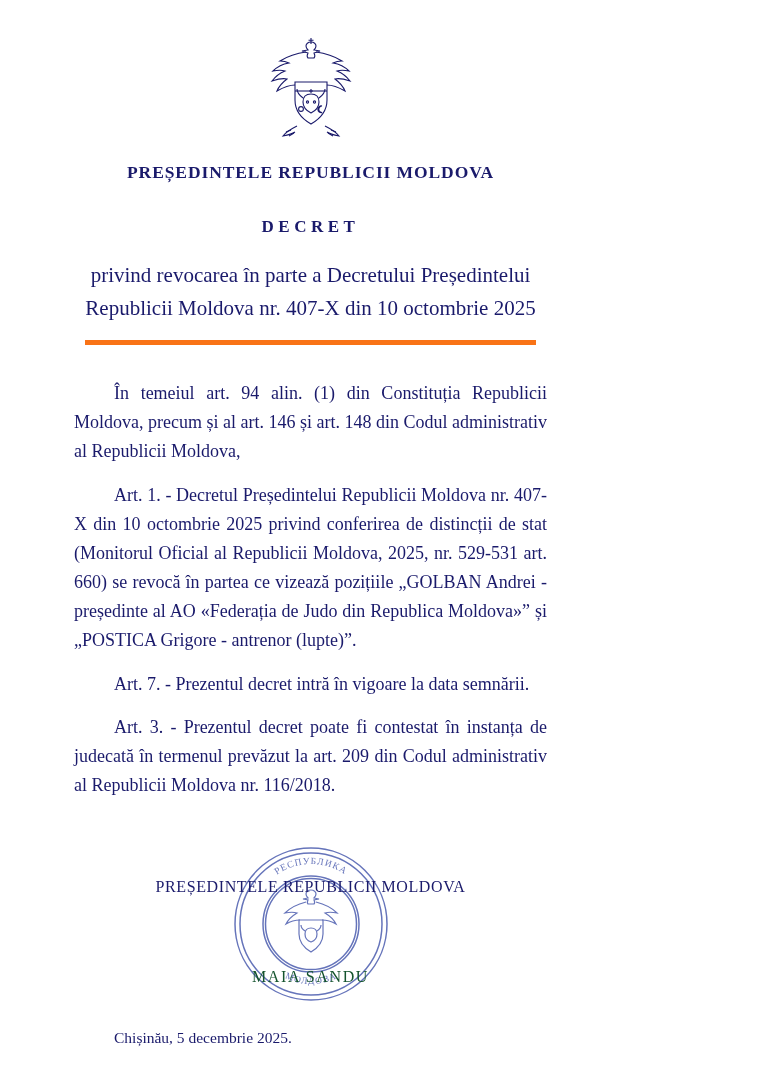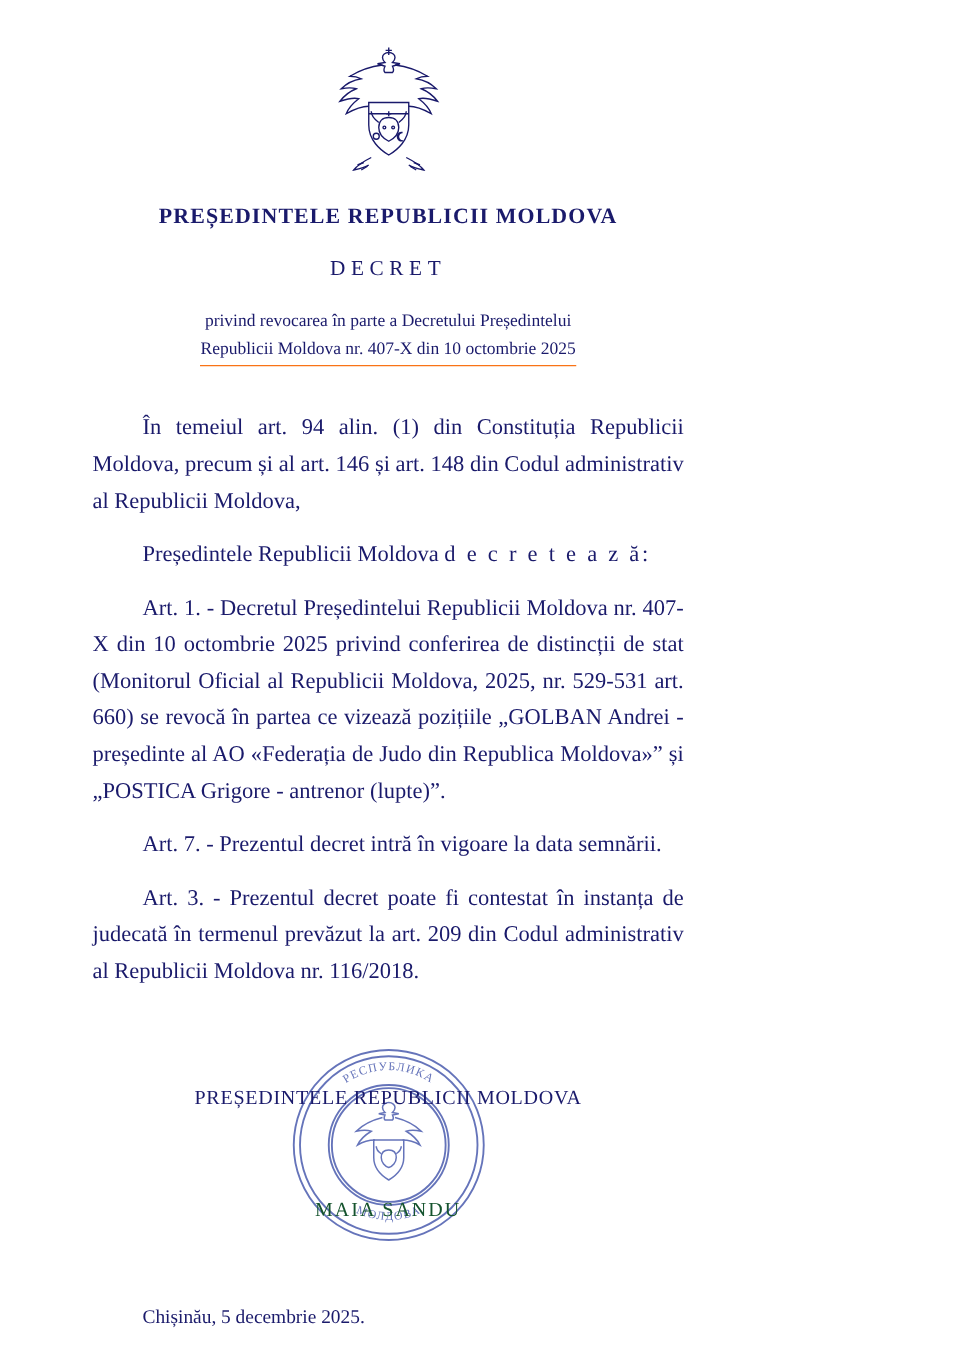--- a/index.html
+++ b/index.html
@@ -37,36 +37,36 @@
     text-align: center;
     font-size: 17.5px;
     font-weight: bold;
     letter-spacing: 0.9px;
     margin-top: 22px;
     color: #1a1a6b;
   }
   .decret {
     text-align: center;
     font-size: 17px;
-    font-weight: normal;
+    font-weight: bold;
     letter-spacing: 4.5px;
-    margin-top: 22px;
+    margin-top: 34px;
     color: #1a1a6b;
   }
   .subtitle {
     text-align: center;
-    font-size: 14px;
+    font-size: 21px;
     line-height: 1.55;
     margin-top: 22px;
     color: #1a1a6b;
   }
   .subtitle .underlined {
     display: inline-block;
-    border-bottom: 1px solid #f97316;
-    padding-bottom: 2px;
+    border-bottom: 5px solid #f97316;
+    padding-bottom: 16px;
   }
   
   .body {
     margin-top: 34px;
     font-size: 18px;
     line-height: 1.62;
     text-align: justify;
     text-justify: inter-word;
   }
   .para {
@@ -107,21 +107,21 @@
     transform: translateX(-50%);
     width: 160px;
     height: 160px;
     z-index: 1;
     opacity: 0.72;
   }
   
   .footer {
     position: absolute;
     left: 114px;
-    bottom: 20px;
+    bottom: 36px;
     font-size: 15.5px;
     line-height: 1.55;
     color: #1a1a6b;
   }
   .footer div { white-space: nowrap; }
 </style>
 </head>
 <body>
 
 <div class="page">
@@ -161,23 +161,20 @@
   <div class="decret">DECRET</div>
 
   <div class="subtitle">
     <div>privind revocarea în parte a Decretului Președintelui</div>
     <div><span class="underlined">Republicii Moldova nr. 407-X din 10 octombrie 2025</span></div>
   </div>
 
   <div class="body">
     <p class="para">În temeiul art. 94 alin. (1) din Constituția Republicii Moldova, precum și al art. 146 și art. 148 din Codul administrativ al Republicii Moldova,</p>
 
-    <p class="para">
-      <span>Președintele Republicii Moldova </span><span class="spaced">d e c r e t e a z ă:</span>
-    </p>
 
     <p class="para">Art. 1. - Decretul Președintelui Republicii Moldova nr. 407-X din 10 octombrie 2025 privind conferirea de distincții de stat (Monitorul Oficial al Republicii Moldova, 2025, nr. 529-531 art. 660) se revocă în partea ce vizează pozițiile „GOLBAN Andrei - președinte al AO «Federația de Judo din Republica Moldova»” și „POSTICA Grigore - antrenor (lupte)”.</p>
     <p class="para">Art. 7. - Prezentul decret intră în vigoare la data semnării.</p>
     <p class="para last">Art. 3. - Prezentul decret poate fi contestat în instanța de judecată în termenul prevăzut la art. 209 din Codul administrativ al Republicii Moldova nr. 116/2018.</p>
   </div>
 
   <div class="signature-block">
     <svg class="seal" viewBox="0 0 160 160" aria-hidden="true">
       <g fill="none" stroke="#2b3fa0" stroke-width="1.5">
         <circle cx="80" cy="80" r="76"></circle>

